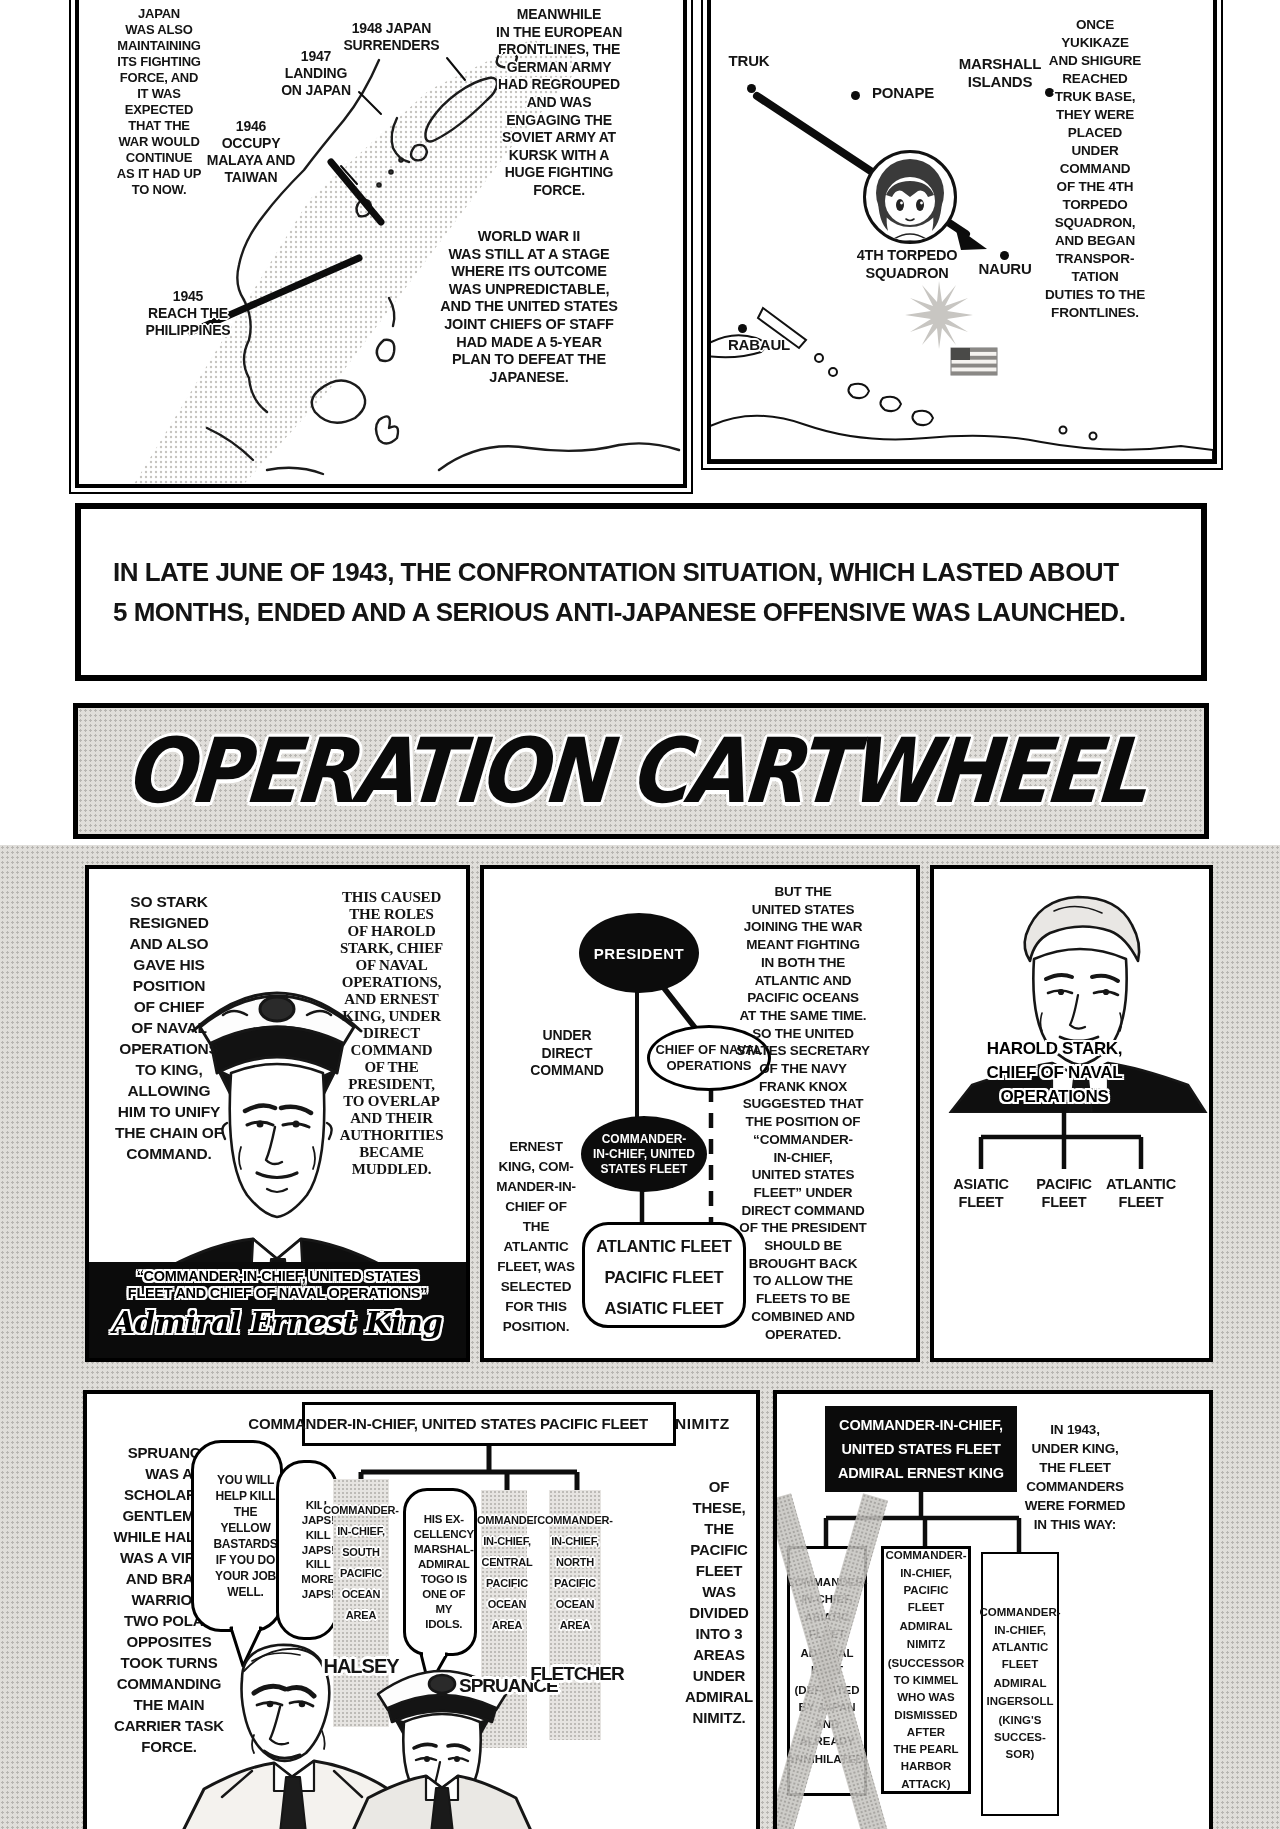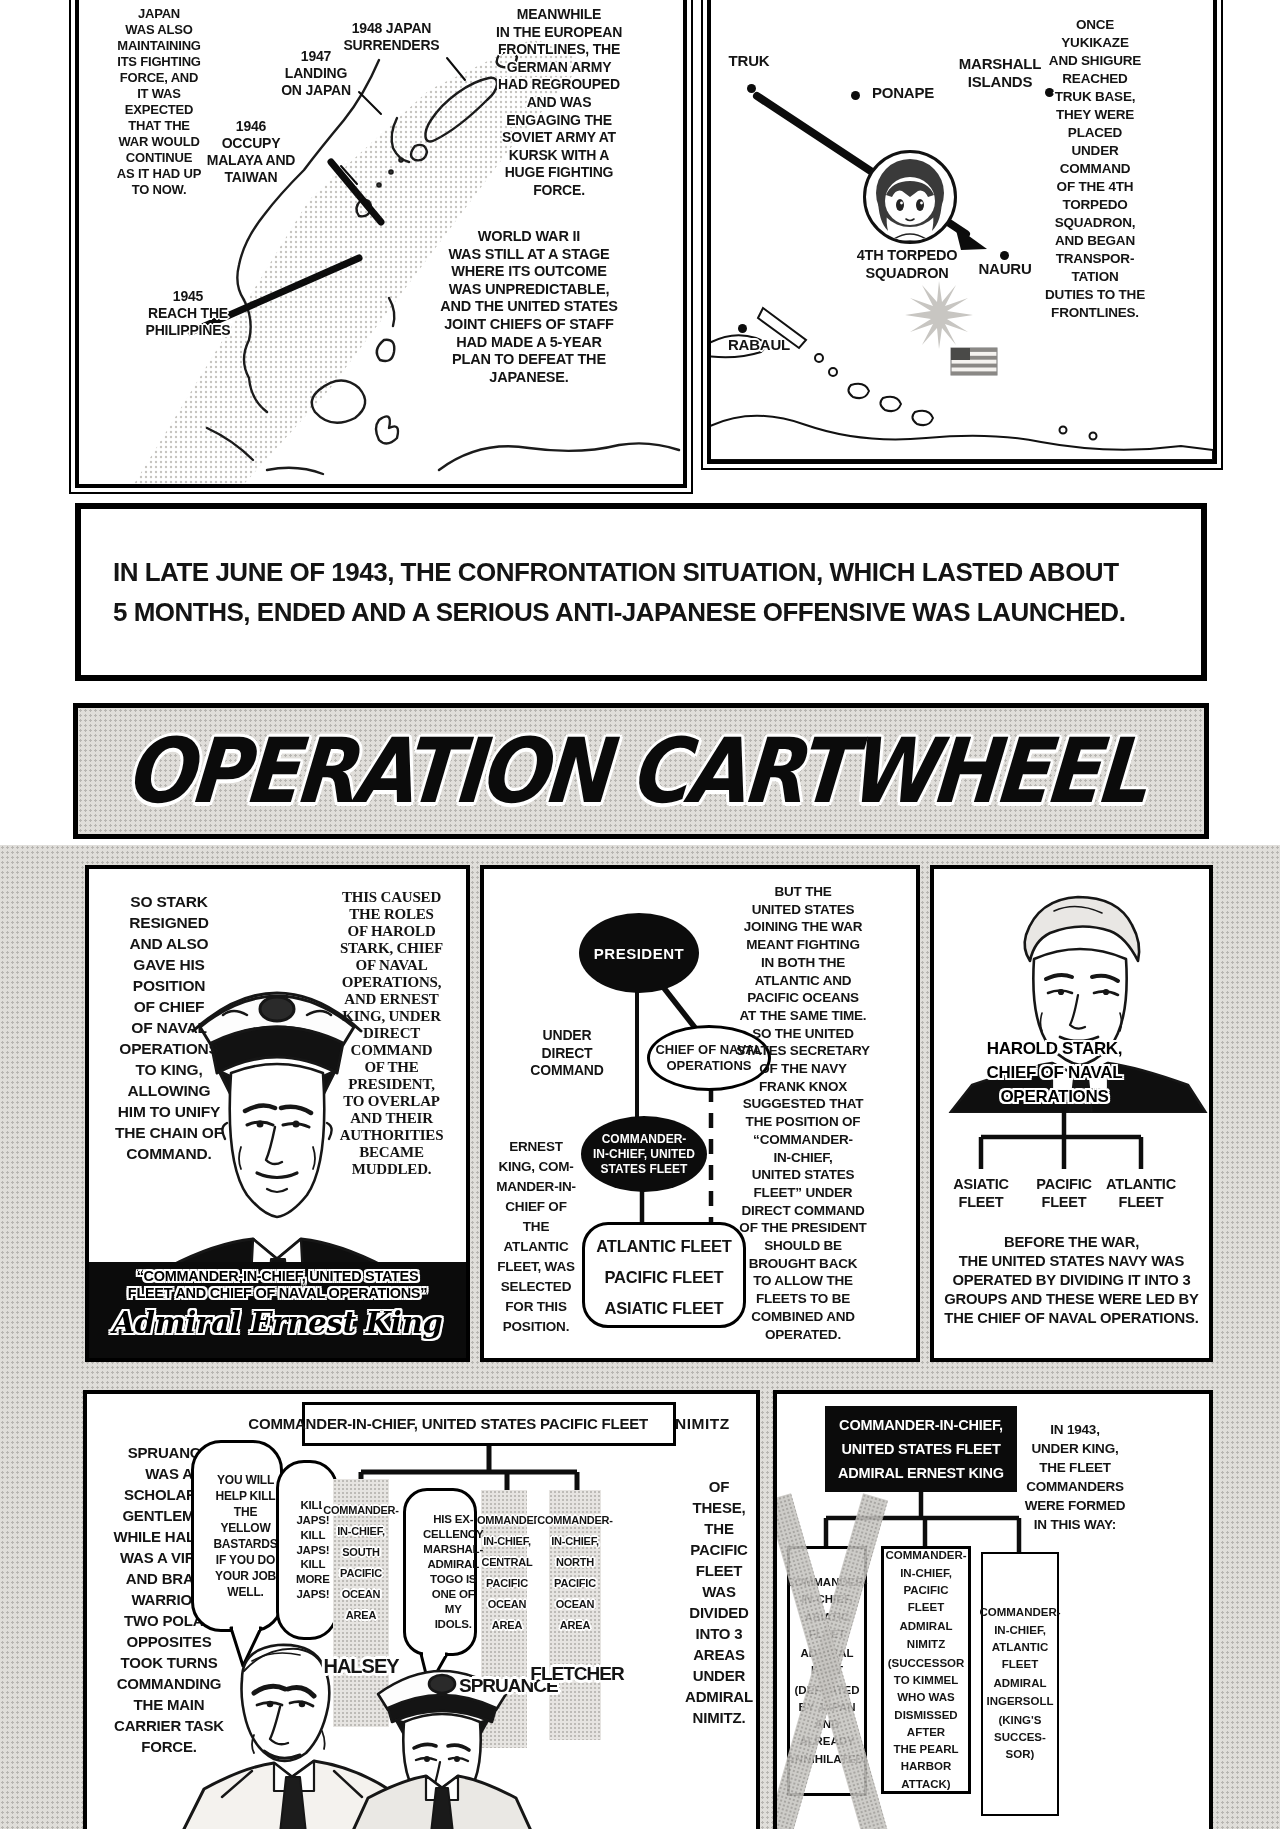--- a/index.html
+++ b/index.html
@@ -11,21 +11,21 @@
   .panel{position:absolute;background:#fff;border:4px solid #000;box-sizing:border-box;}
   .ring{box-shadow:0 0 0 4px #fff,0 0 0 6px #000;}
   .halo{text-shadow:-1px -1px 0 #fff,1px -1px 0 #fff,-1px 1px 0 #fff,1px 1px 0 #fff,0 -2px 0 #fff,0 2px 0 #fff,-2px 0 0 #fff,2px 0 0 #fff;}
   .halo3{text-shadow:-2px -2px 0 #fff,2px -2px 0 #fff,-2px 2px 0 #fff,2px 2px 0 #fff,0 -3px 0 #fff,0 3px 0 #fff,-3px 0 0 #fff,3px 0 0 #fff;}
   .outlineb{color:#000;text-shadow:-2px -2px 0 #fff,2px -2px 0 #fff,-2px 2px 0 #fff,2px 2px 0 #fff,0 -2px 0 #fff,0 2px 0 #fff,-2px 0 0 #fff,2px 0 0 #fff;}
   .node{display:flex;align-items:center;justify-content:center;border-radius:50%;text-align:center;
         font-weight:700;white-space:pre-line;box-sizing:border-box;}
   .node-black{background:#0c0c0c;color:#fff;}
   .node-white{background:#fff;border:3px solid #000;color:#141414;}
   .bubble{position:absolute;background:#fff;border:3px solid #000;border-radius:34px;box-sizing:border-box;
-          display:flex;align-items:center;justify-content:flex-start;padding-left:17px;}
+          display:flex;align-items:center;justify-content:flex-end;padding-left:17px;}
   .gbox{position:absolute;background:#fff;border:3px solid #000;box-sizing:border-box;display:flex;flex-direction:column;
         align-items:center;justify-content:center;gap:2px;}
   .gbox span{display:block;white-space:pre-line;text-align:center;font-weight:700;font-size:11.5px;line-height:1.5;}
   .gbox .nm{font-weight:900;}
   .xbar{position:absolute;width:26px;height:352px;background-color:#c7c5c1;opacity:.88;
         background-image:radial-gradient(circle,#9c9a96 1px,rgba(0,0,0,0) 1.2px);background-size:4px 4px;}
   .dotm{position:absolute;width:9px;height:9px;border-radius:50%;background:#0c0c0c;}
   .shade{position:absolute;background-color:#e6e4e1;background-image:radial-gradient(circle,#bdbbb7 1px,rgba(0,0,0,0) 1.2px);background-size:4px 4px;}
   svg{display:block;}
 </style>
@@ -353,25 +353,20 @@
         <line x1="130" y1="268" x2="130" y2="300"></line>
         <line x1="207" y1="268" x2="207" y2="300"></line>
       </g>
     </svg>
     <div class="abs txt" style="left:12px;top:306px;width:70px;font-size:14.5px;line-height:18px;">ASIATIC
 FLEET</div>
     <div class="abs txt" style="left:95px;top:306px;width:70px;font-size:14.5px;line-height:18px;">PACIFIC
 FLEET</div>
     <div class="abs txt" style="left:172px;top:306px;width:70px;font-size:14.5px;line-height:18px;">ATLANTIC
 FLEET</div>
-    <div class="abs txt" style="left:6px;top:364px;width:263px;font-size:14.8px;line-height:19px;">BEFORE THE WAR,
-THE UNITED STATES NAVY WAS
-OPERATED BY DIVIDING IT INTO 3
-GROUPS AND THESE WERE LED BY
-THE CHIEF OF NAVAL OPERATIONS.</div>
   </div>
 
   <div class="panel" style="left:83px;top:1390px;width:677px;height:445px;border-bottom:none;overflow:hidden;">
     <svg class="abs" style="left:0;top:0;" width="669" height="439" viewBox="0 0 669 439">
       <g stroke="#0d0d0d" stroke-width="5" fill="none">
         <line x1="402" y1="52" x2="402" y2="78"></line>
         <line x1="274" y1="78" x2="490" y2="78"></line>
         <line x1="274" y1="78" x2="274" y2="100"></line>
         <line x1="420" y1="78" x2="420" y2="104"></line>
         <line x1="490" y1="78" x2="490" y2="104"></line>

